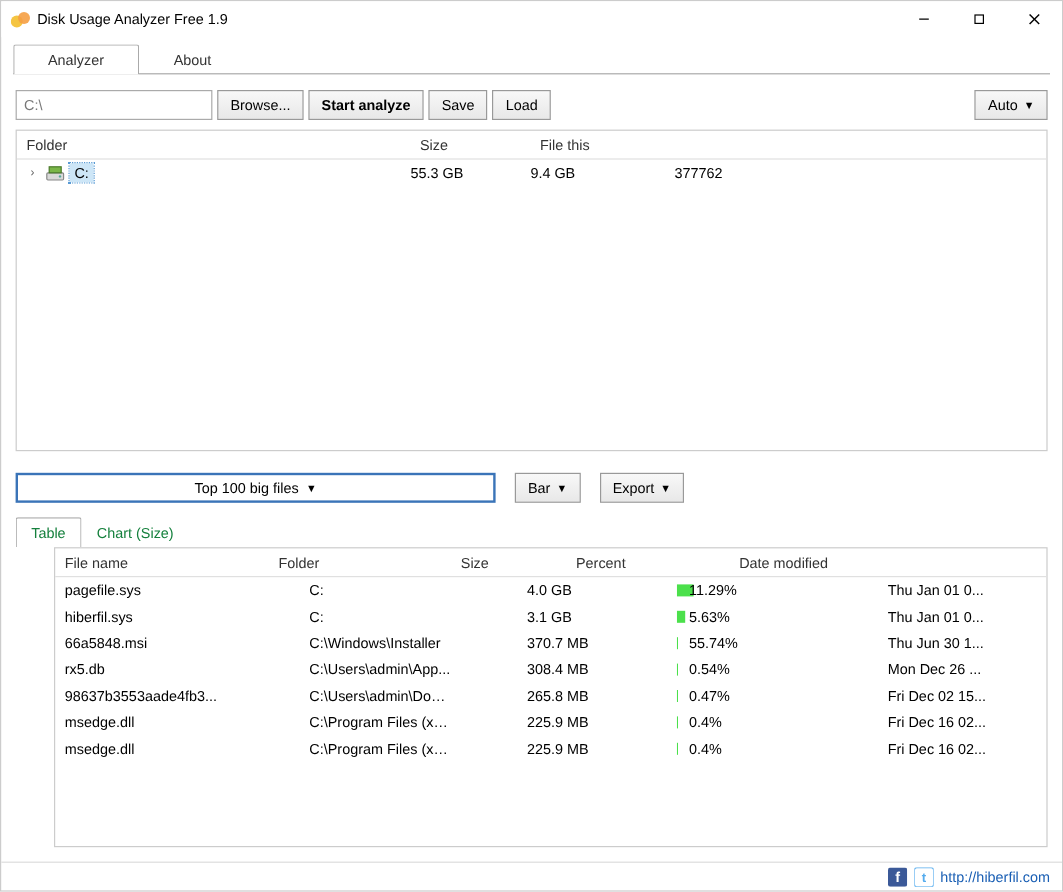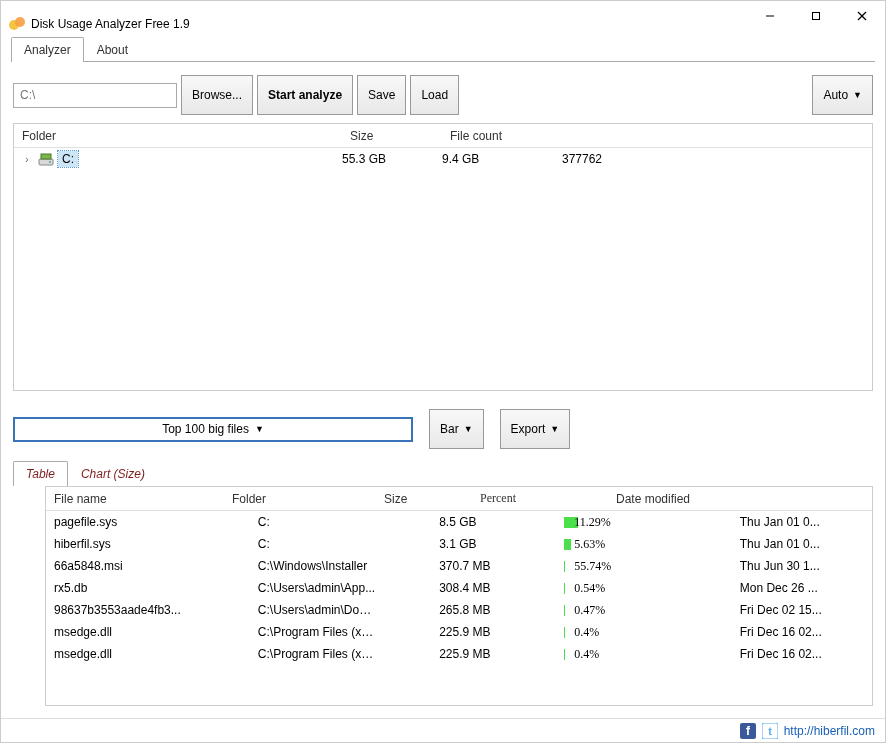--- a/index.html
+++ b/index.html
@@ -1,55 +1,55 @@
 <!DOCTYPE html>
 <html><head>
 <meta charset="utf-8">
 <style>
 * { box-sizing: border-box; margin: 0; padding: 0; }
 body { font-family: "Segoe UI", Tahoma, sans-serif; font-size: 12px; background: #fff; width: 886px; height: 743px; overflow: hidden; border: 1px solid #ccc; display: flex; flex-direction: column; }
-.titlebar { display: flex; align-items: flex-end; height: 30px; padding: 0 0 0 8px; background: #fff; }
+.titlebar { display: flex; align-items: center; height: 30px; padding: 0 0 0 8px; background: #fff; }
 .titlebar .app-icon { width: 16px; height: 16px; margin-right: 6px; }
 .titlebar .title { font-size: 12px; color: #000; flex: 1; }
 .win-controls { display: flex; height: 100%; }
 .win-btn { width: 46px; height: 30px; display: flex; align-items: center; justify-content: center; font-family: inherit; font-size: 10px; color: #000; }
 .tab-strip { display: flex; padding: 0 10px; margin-top: 6px; }
-.tab { padding: 5px 12px; border: 1px solid transparent; font-size: 12px; color: #333; border-bottom: none; position: relative; }
+.tab { padding: 5px 28px; border: 1px solid transparent; font-size: 12px; color: #333; border-bottom: none; position: relative; }
 .tab.active { border-color: #aaa; background: #fff; z-index: 2; border-top-left-radius: 2px; border-top-right-radius: 2px; }
 .tab-strip + .panel { border-top: 1px solid #aaa; margin: 0 10px; position: relative; top: -1px; }
 .content { padding: 12px; flex: 1; display: flex; flex-direction: column; }
 .toolbar-row { display: flex; gap: 4px; align-items: center; margin-bottom: 8px; }
 .path-input { width: 164px; height: 25px; border: 1px solid #aaa; padding: 2px 6px; font-size: 12px; color: #777; }
-.btn { height: 40px; padding: 0 10px; border: 1px solid #999; background: linear-gradient(#f8f8f8,#e8e8e8); font-size: 12px; cursor: pointer; display: inline-flex; align-items: center; gap: 3px; }
+.btn { height: 25px; padding: 0 10px; border: 1px solid #999; background: linear-gradient(#f8f8f8,#e8e8e8); font-size: 12px; cursor: pointer; display: inline-flex; align-items: center; gap: 3px; }
 .btn.emph { font-weight: 600; }
 .spacer { flex: 1; }
 .tree-panel { border: 1px solid #ccc; height: 268px; overflow: auto; background: #fff; }
 .tree-header { display: flex; border-bottom: 1px solid #e0e0e0; height: 24px; align-items: center; font-size: 12px; color: #333; }
 .tree-header .col { padding: 0 8px; }
 .col-folder { width: 328px; }
 .col-size { width: 100px; }
 .col-sizeonly { width: 120px; }
 .col-count { width: 100px; }
 .tree-row { display: flex; align-items: center; height: 22px; font-size: 12px; }
 .tree-row .expander { width: 14px; text-align: center; color: #666; margin-left: 6px; cursor: pointer; font-size: 10px; }
 .tree-row .drive-icon { width: 16px; height: 16px; margin: 0 4px; }
 .tree-row .label { padding: 1px 4px; }
 .tree-row .label.selected { background: #cde6f7; outline: 1px dotted #5a9bd4; }
 .mid-toolbar { display: flex; gap: 16px; align-items: center; margin: 18px 0 8px 0; }
 .top100-btn { width: 400px; height: 25px; border: 2px solid #3a74b8; background: #fff; font-size: 12px; display: flex; align-items: center; justify-content: center; gap: 4px; cursor: pointer; }
 .sub-tabs { display: flex; margin-top: 4px; }
-.sub-tab { padding: 5px 12px; border: 1px solid transparent; font-size: 12px; color: #7f1d1d; border-bottom: none; font-style: italic; }
+.sub-tab { padding: 5px 12px; border: 1px solid transparent; font-size: 12px; color: #15803d; border-bottom: none; }
 .sub-tab.active { border-color: #aaa; background: #fff; border-top-left-radius: 2px; border-top-right-radius: 2px; }
 .file-panel { border: 1px solid #ccc; flex: 1; min-height: 200px; background: #fff; position: relative; margin-left: 32px; }
 .file-header { display: flex; height: 24px; align-items: center; border-bottom: 1px solid #e0e0e0; font-size: 12px; color: #333; }
 .file-header .fcol, .file-row .fcol { padding: 0 8px; overflow: hidden; text-overflow: ellipsis; white-space: nowrap; }
 .fcol-name { width: 178px; }
 .fcol-folder { width: 152px; }
 .fcol-size { width: 96px; }
-.fcol-percent { width: 136px; font-family: Liberation Serif, serif; }
+.fcol-percent { width: 136px; }
 .fcol-date { width: 160px; }
 .file-body { overflow-y: scroll; height: 176px; }
 .file-row { display: flex; height: 22px; align-items: center; font-size: 12px; gap: 48px; }
 .percent-cell { position: relative; display: flex; align-items: center; }
 .percent-bar { position: absolute; left: 0; top: 2px; bottom: 2px; background: #4be04b; }
 .percent-text { position: relative; padding-left: 2px; }
 .statusbar { height: 24px; border-top: 1px solid #ddd; display: flex; align-items: center; justify-content: flex-end; padding: 0 10px; gap: 6px; font-size: 12px; }
 .statusbar a { color: #1a5fb4; text-decoration: none; }
 .social-icon { width: 16px; height: 16px; }
 .dropdown-caret { font-size: 9px; margin-left: 2px; }
@@ -100,21 +100,21 @@
     <button class="btn">
         <span>Auto</span>
         <span class="dropdown-caret">▼</span>
       </button>
   </div>
 
   <div class="tree-panel">
     <div class="tree-header">
       <div class="col col-folder">Folder</div>
       <div class="col col-size">Size</div>
-      <div class="col col-count">File count</div>
+      <div class="col col-count">File this</div>
     </div>
     <div id="tree-body">
         <div class="tree-row">
           <div class="col-folder" style="display:flex;align-items:center">
             <span class="expander">›</span>
             <svg class="drive-icon" viewBox="0 0 16 16">
               <rect x="1" y="8" width="14" height="6" rx="1" fill="#d9d9d9" stroke="#888"></rect>
               <rect x="3" y="3" width="10" height="5" fill="#7ab648" stroke="#4a7a2a"></rect>
               <circle cx="12" cy="11" r="1" fill="#5a9"></circle>
             </svg>
@@ -152,21 +152,21 @@
       <div class="fcol fcol-name">File name</div>
       <div class="fcol fcol-folder">Folder</div>
       <div class="fcol fcol-size">Size</div>
       <div class="fcol fcol-percent">Percent</div>
       <div class="fcol fcol-date">Date modified</div>
     </div>
     <div class="file-body" id="file-body">
         <div class="file-row">
           <div class="fcol fcol-name">pagefile.sys</div>
           <div class="fcol fcol-folder">C:</div>
-          <div class="fcol fcol-size">8.5 GB</div>
+          <div class="fcol fcol-size">4.0 GB</div>
           <div class="fcol fcol-percent percent-cell">
             <div class="percent-bar" style="width:11.29%"></div>
             <span class="percent-text">11.29%</span>
           </div>
           <div class="fcol fcol-date">Thu Jan 01 0...</div>
         </div>
         <div class="file-row">
           <div class="fcol fcol-name">hiberfil.sys</div>
           <div class="fcol fcol-folder">C:</div>
           <div class="fcol fcol-size">3.1 GB</div>

